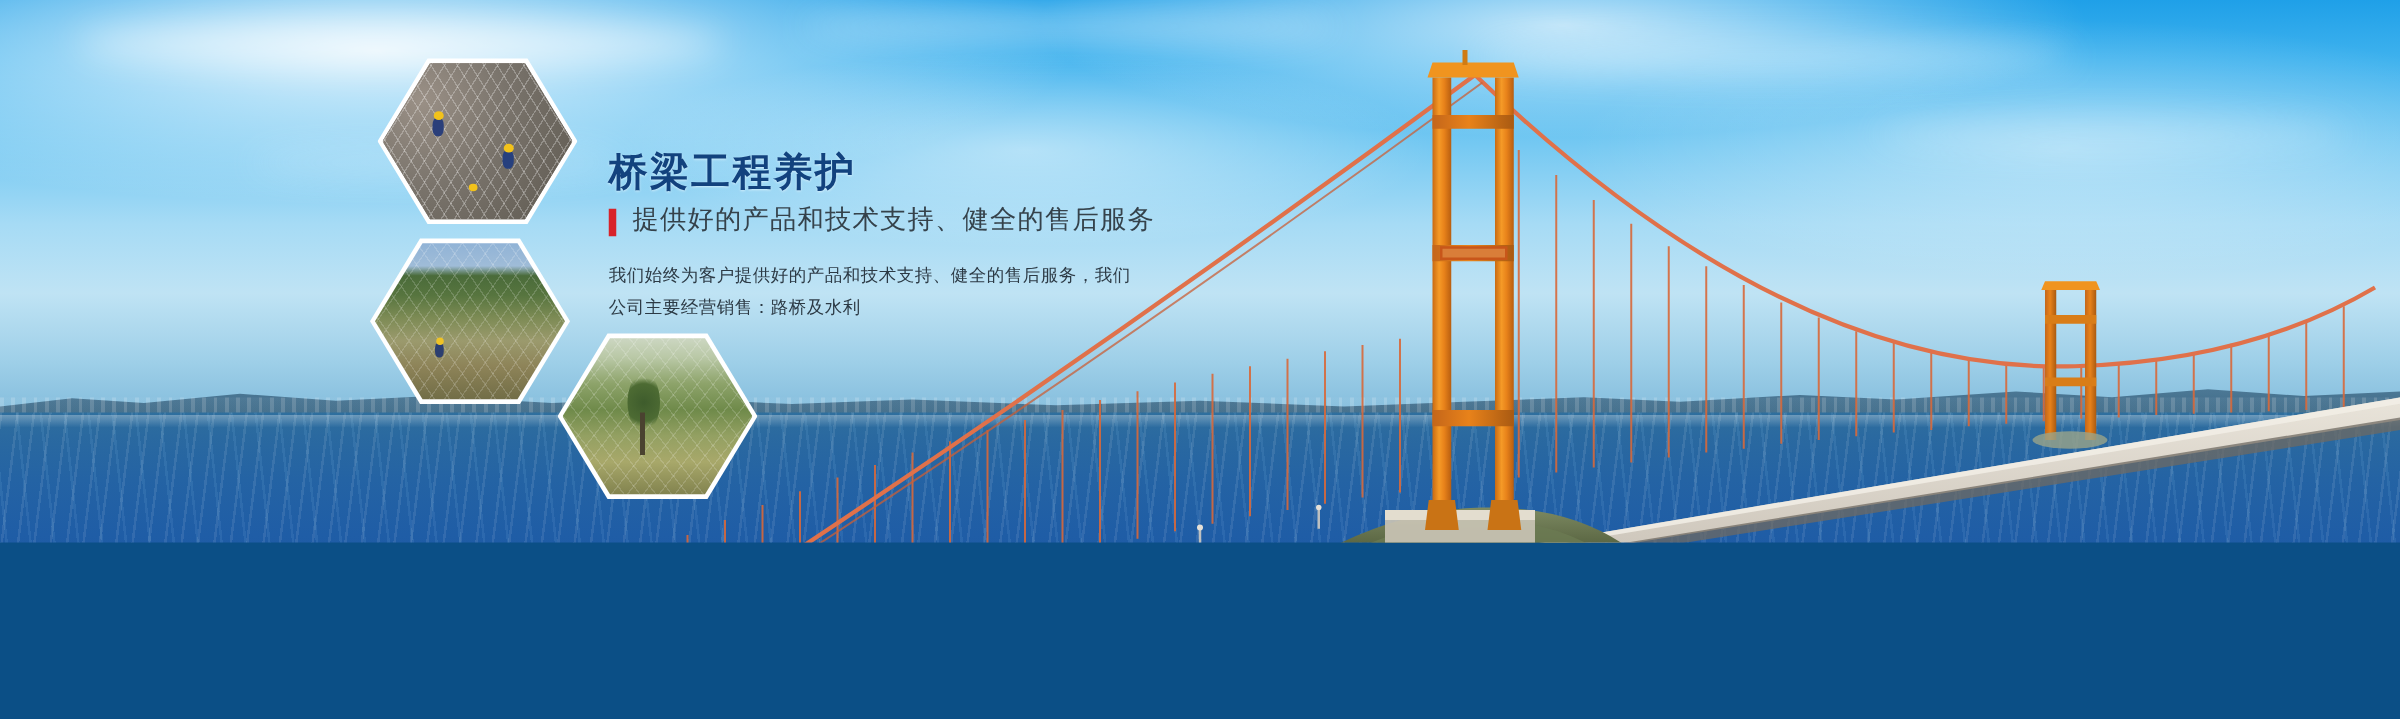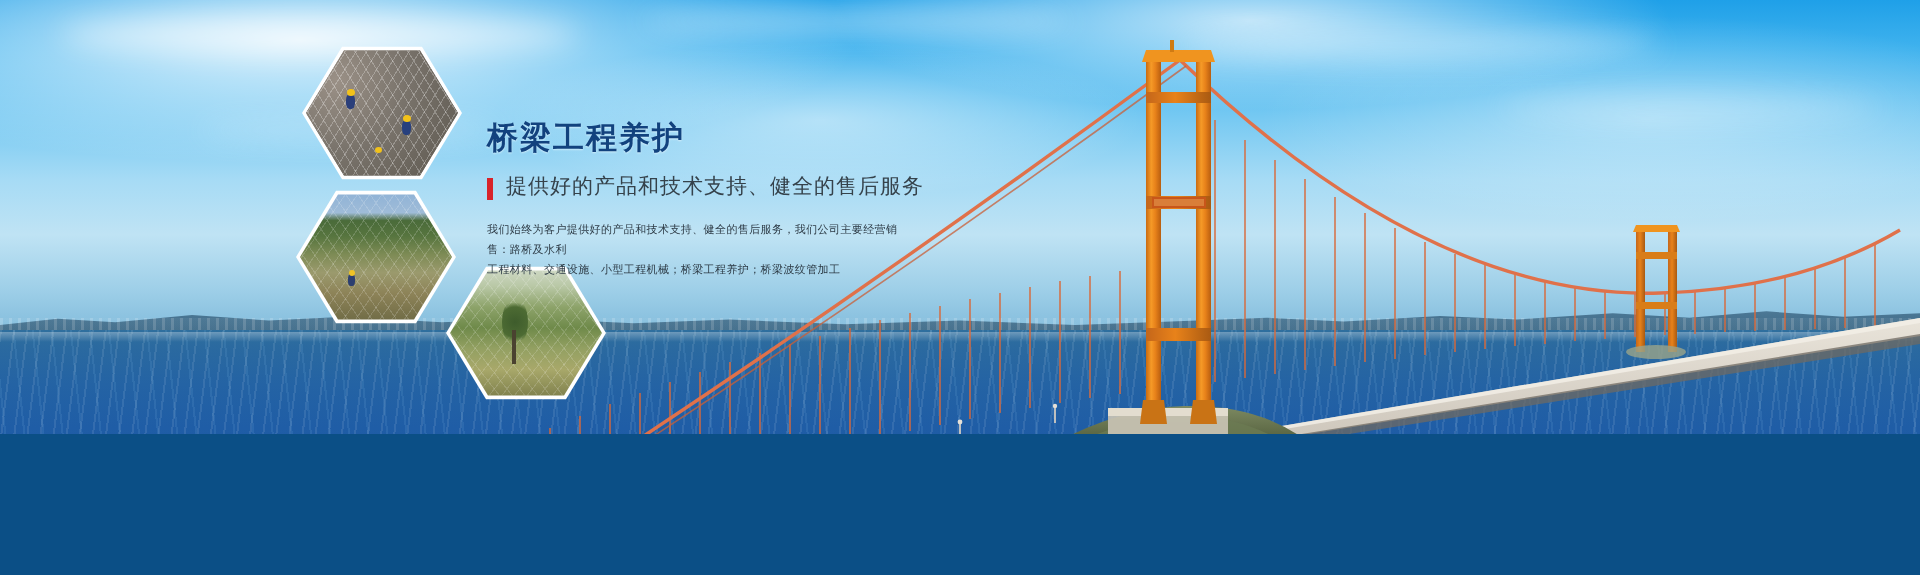--- a/index.html
+++ b/index.html
@@ -112,26 +112,26 @@
   }
   .h-main{
     font-size:31px;font-weight:bold;color:#12427e;letter-spacing:2px;
     text-shadow:0 1px 2px rgba(255,255,255,.55);
   }
   .h-sub{
     font-size:25px;font-weight:bold;color:#2b2b2b;letter-spacing:1px;
     text-shadow:0 1px 2px rgba(255,255,255,.45);
   }
   .subline{
-    display:flex;align-items:flex-end;gap:13px;margin-top:17px;white-space:nowrap;
+    display:flex;align-items:flex-end;gap:13px;margin-top:6px;white-space:nowrap;
   }
   .redbar{width:6px;height:22px;background:#d8232a;flex:0 0 auto;}
   .sub-txt{font-size:21px;color:#35424b;letter-spacing:1px;}
   .body-txt{
-    margin-top:19px;font-size:11px;color:#2c3a45;line-height:1.85;
+    margin-top:19px;font-size:14px;color:#2c3a45;line-height:1.85;
     max-width:420px;letter-spacing:.4px;
   }
 </style>
 </head>
 <body>
 
 <div class="banner">
 
   <div class="sky">
     <div class="sky-streak" style="left:60px;top:18px;width:520px;height:34px;"></div>
@@ -331,18 +331,17 @@
       <span class="h-main">桥梁工程养护</span>
     </div>
 
     <div class="subline">
       <span class="redbar"></span>
       <span class="sub-txt">提供好的产品和技术支持、健全的售后服务</span>
     </div>
 
     <div class="body-txt">
       <div>我们始终为客户提供好的产品和技术支持、健全的售后服务，我们公司主要经营销售：路桥及水利</div>
-      <div>工程材料、交通设施、小型工程机械；桥梁工程养护；桥梁波纹管加工</div>
     </div>
 
   </div>
 
 </div>
 
 </body></html>

